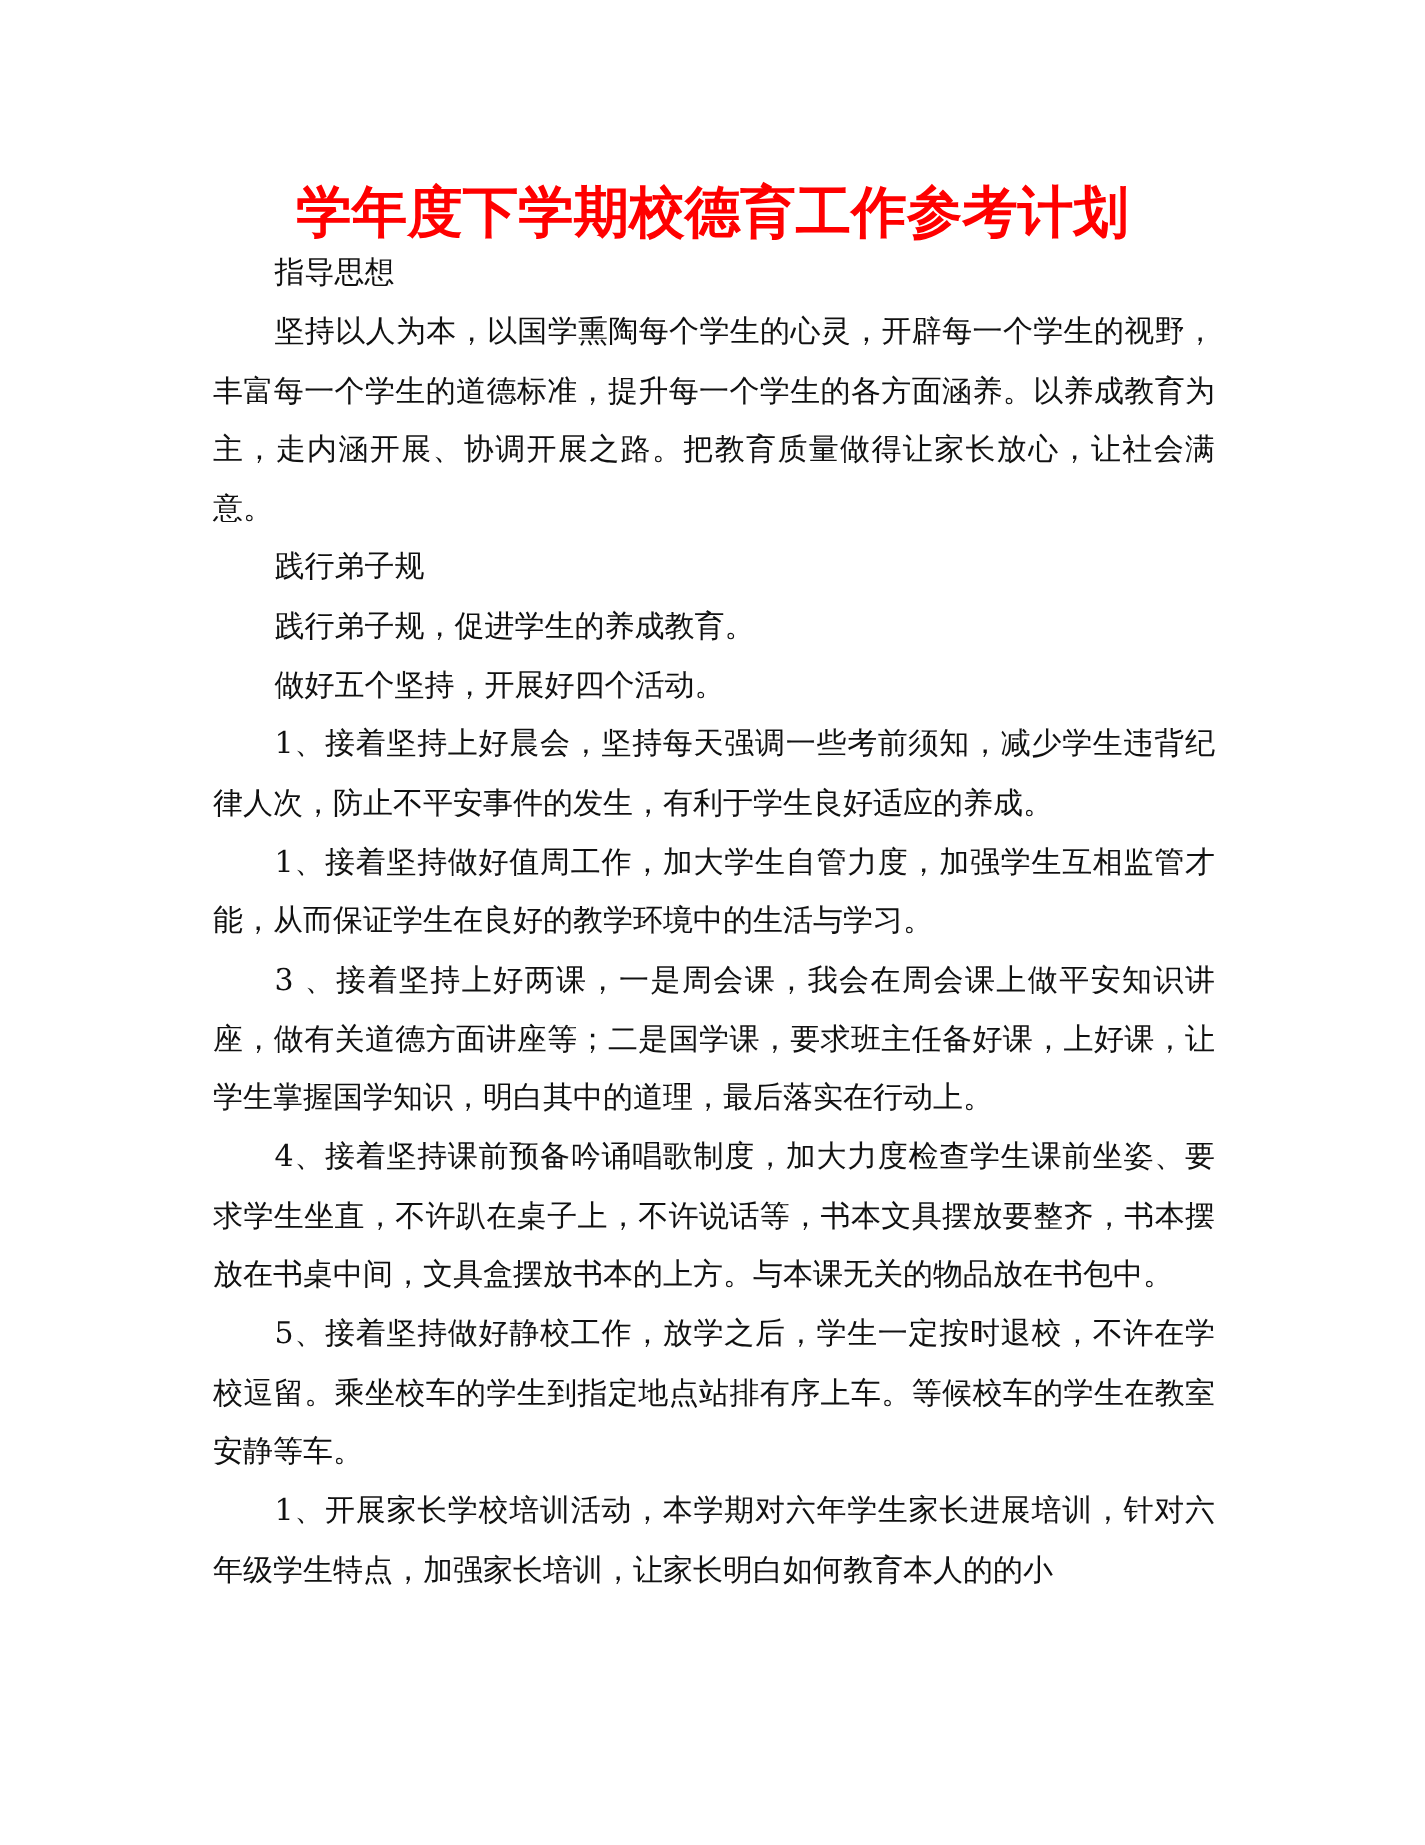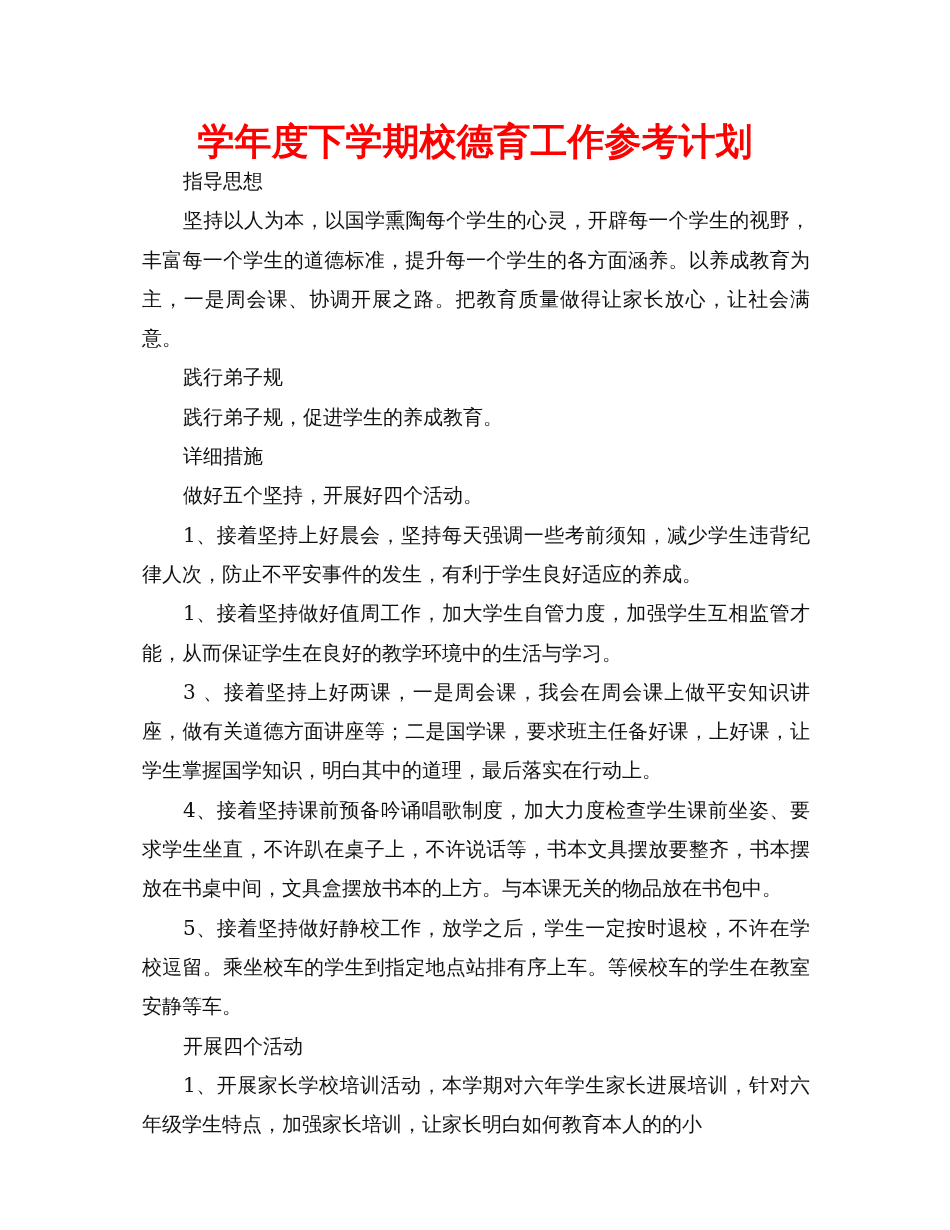--- a/index.html
+++ b/index.html
@@ -18,26 +18,24 @@
   }
   .para { margin: 0; text-indent: 41px; text-align: justify; word-break: break-all; }
 </style>
 </head>
 <body>
 
 <div class="page">
   <div class="title">学年度下学期校德育工作参考计划</div>
   <div class="body">
     <p class="para">指导思想</p>
-    <p class="para">坚持以人为本，以国学熏陶每个学生的心灵，开辟每一个学生的视野，丰富每一个学生的道德标准，提升每一个学生的各方面涵养。以养成教育为主，一是周会课、协调开展之路。把教育质量做得让家长放心，让社会满意。</p>
+    <p class="para">坚持以人为本，以国学熏陶每个学生的心灵，开辟每一个学生的视野，丰富每一个学生的道德标准，提升每一个学生的各方面涵养。以养成教育为主，走内涵开展、协调开展之路。把教育质量做得让家长放心，让社会满意。</p>
     <p class="para">践行弟子规</p>
     <p class="para">践行弟子规，促进学生的养成教育。</p>
-    <p class="para">详细措施</p>
     <p class="para">做好五个坚持，开展好四个活动。</p>
     <p class="para">1、接着坚持上好晨会，坚持每天强调一些考前须知，减少学生违背纪律人次，防止不平安事件的发生，有利于学生良好适应的养成。</p>
     <p class="para">1、接着坚持做好值周工作，加大学生自管力度，加强学生互相监管才能，从而保证学生在良好的教学环境中的生活与学习。</p>
     <p class="para">3 、接着坚持上好两课，一是周会课，我会在周会课上做平安知识讲座，做有关道德方面讲座等；二是国学课，要求班主任备好课，上好课，让学生掌握国学知识，明白其中的道理，最后落实在行动上。</p>
     <p class="para">4、接着坚持课前预备吟诵唱歌制度，加大力度检查学生课前坐姿、要求学生坐直，不许趴在桌子上，不许说话等，书本文具摆放要整齐，书本摆放在书桌中间，文具盒摆放书本的上方。与本课无关的物品放在书包中。</p>
     <p class="para">5、接着坚持做好静校工作，放学之后，学生一定按时退校，不许在学校逗留。乘坐校车的学生到指定地点站排有序上车。等候校车的学生在教室安静等车。</p>
-    <p class="para">开展四个活动</p>
     <p class="para">1、开展家长学校培训活动，本学期对六年学生家长进展培训，针对六年级学生特点，加强家长培训，让家长明白如何教育本人的的小</p>
   </div>
 </div>
 
 </body></html>

